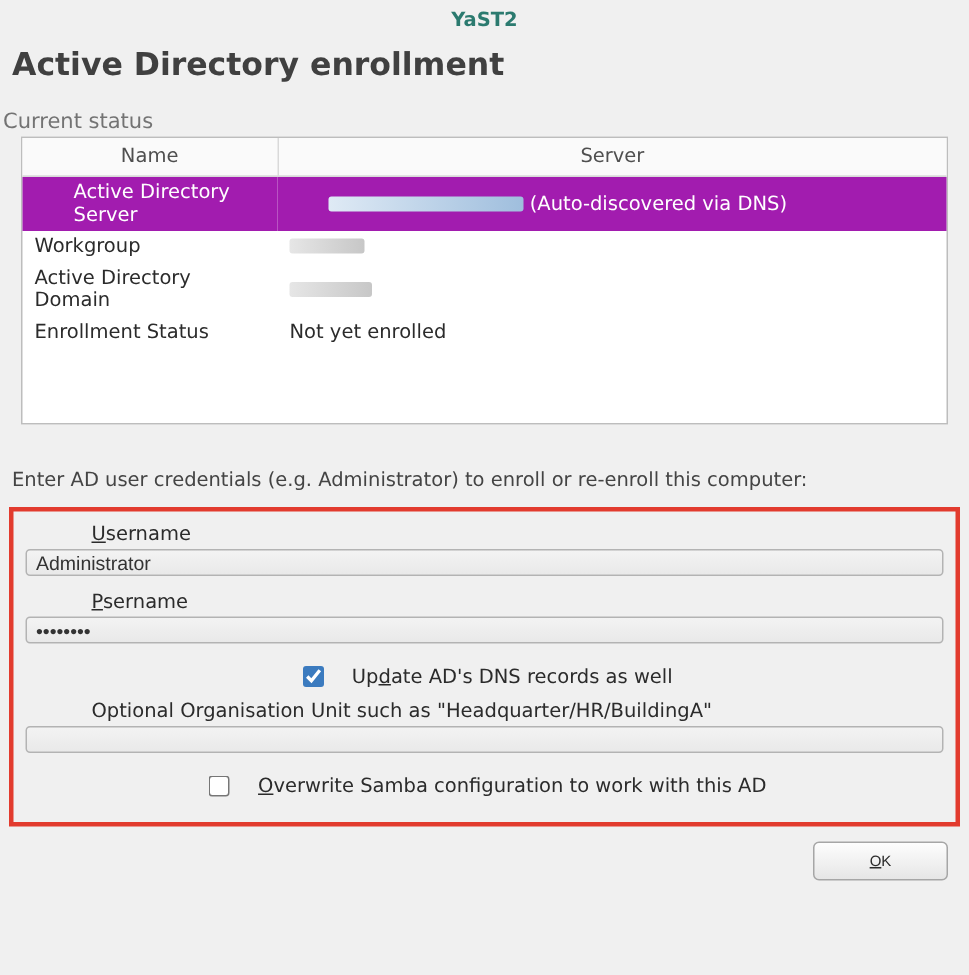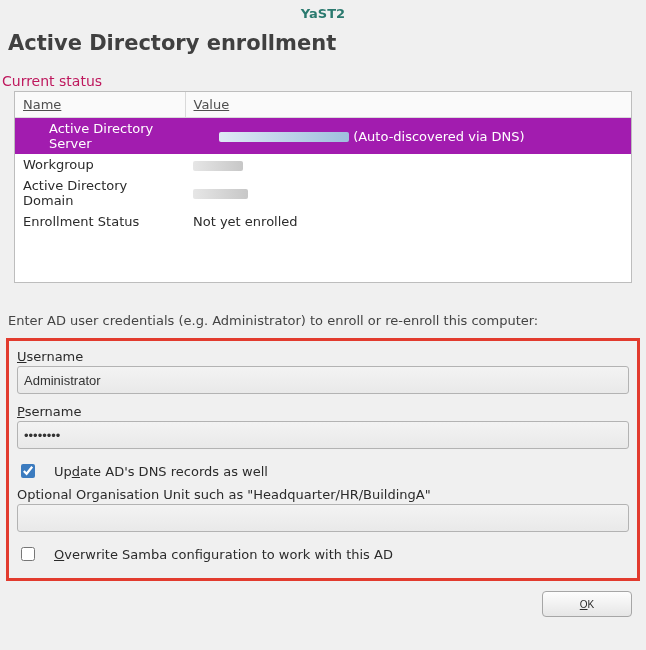--- a/index.html
+++ b/index.html
@@ -22,42 +22,41 @@
     font-size: 13px;
   }
   .page-heading {
     font-size: 21px;
     font-weight: bold;
     color: #404040;
     padding: 8px 8px 18px 8px;
   }
   .section-label {
     font-size: 14px;
-    color: #be185d;
+    color: #737373;
     padding: 0 0 2px 2px;
   }
   .status-box {
     margin: 0 14px 0 14px;
     border: 1px solid #bdbdbd;
     background: #ffffff;
     height: 192px;
   }
   .status-table {
     width: 100%;
     border-collapse: collapse;
     font-size: 13px;
   }
   .status-table th {
-    text-align: left;
+    text-align: center;
     font-weight: normal;
     color: #4f4f4f;
     padding: 5px 8px;
     background: #fafafa;
     border-bottom: 1px solid #d9d9d9;
-    text-decoration: underline;
   }
   .status-table th:first-child {
     border-right: 1px solid #d9d9d9;
     width: 170px;
   }
   .status-table td {
     padding: 3px 8px;
     vertical-align: middle;
   }
   .status-table tr.selected td {
@@ -81,38 +80,40 @@
   .highlight-box {
     margin: 0 6px;
     border: 3px solid #e23b2e;
     padding: 6px 8px 10px 8px;
   }
   .field-label {
     font-size: 13px;
     color: #2b2b2b;
     padding: 2px 0 2px 0;
     display: block;
+    margin-left: 44px;
   }
   .mnemonic { text-decoration: underline; }
   .text-input {
     width: 100%;
-    height: 28px;
+    height: 18px;
     border: 1px solid #b3b3b3;
     border-radius: 3px;
     background: linear-gradient(#f3f3f3, #e9e9e9);
     padding: 4px 6px;
     font-size: 13px;
     color: #333;
     margin-bottom: 8px;
   }
   .checkbox-row {
     display: flex;
     align-items: center;
     gap: 16px;
     padding: 4px 0;
+    justify-content: center;
   }
   .checkbox-row input[type="checkbox"] {
     width: 14px;
     height: 14px;
     accent-color: #3b7bbf;
   }
   .button-bar {
     display: flex;
     justify-content: flex-end;
     padding: 10px 14px 0 0;
@@ -135,21 +136,21 @@
 
 <div class="page-heading">Active Directory enrollment</div>
 
 <div class="section-label">Current status</div>
 
 <div class="status-box">
   <table class="status-table">
     <thead>
       <tr>
         <th>Name</th>
-        <th>Value</th>
+        <th>Server</th>
       </tr>
     </thead>
     <tbody>
       <tr class="selected">
         <td>Active Directory Server</td>
         <td>
           <span class="redact" style="width:130px; background:linear-gradient(90deg,#dfeaf5,#9fbedd);"></span>
           <span>(Auto-discovered via DNS)</span>
         </td>
       </tr>

